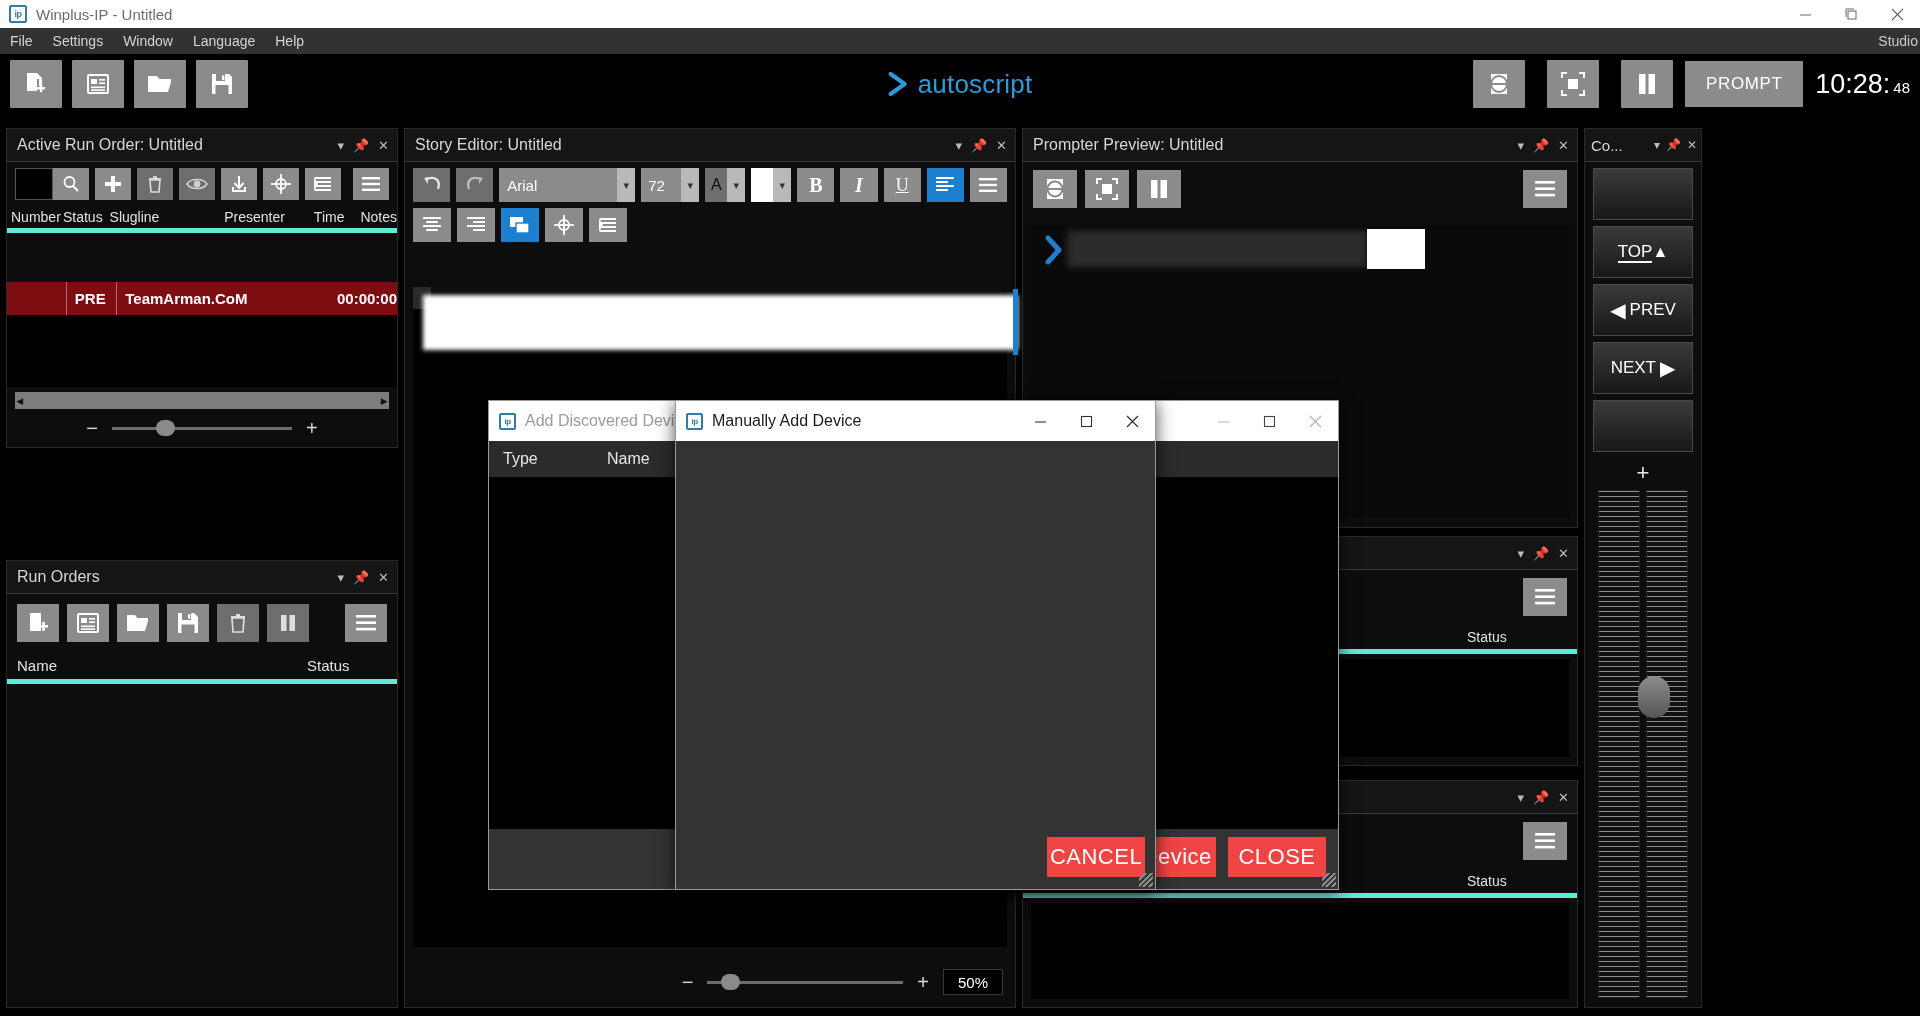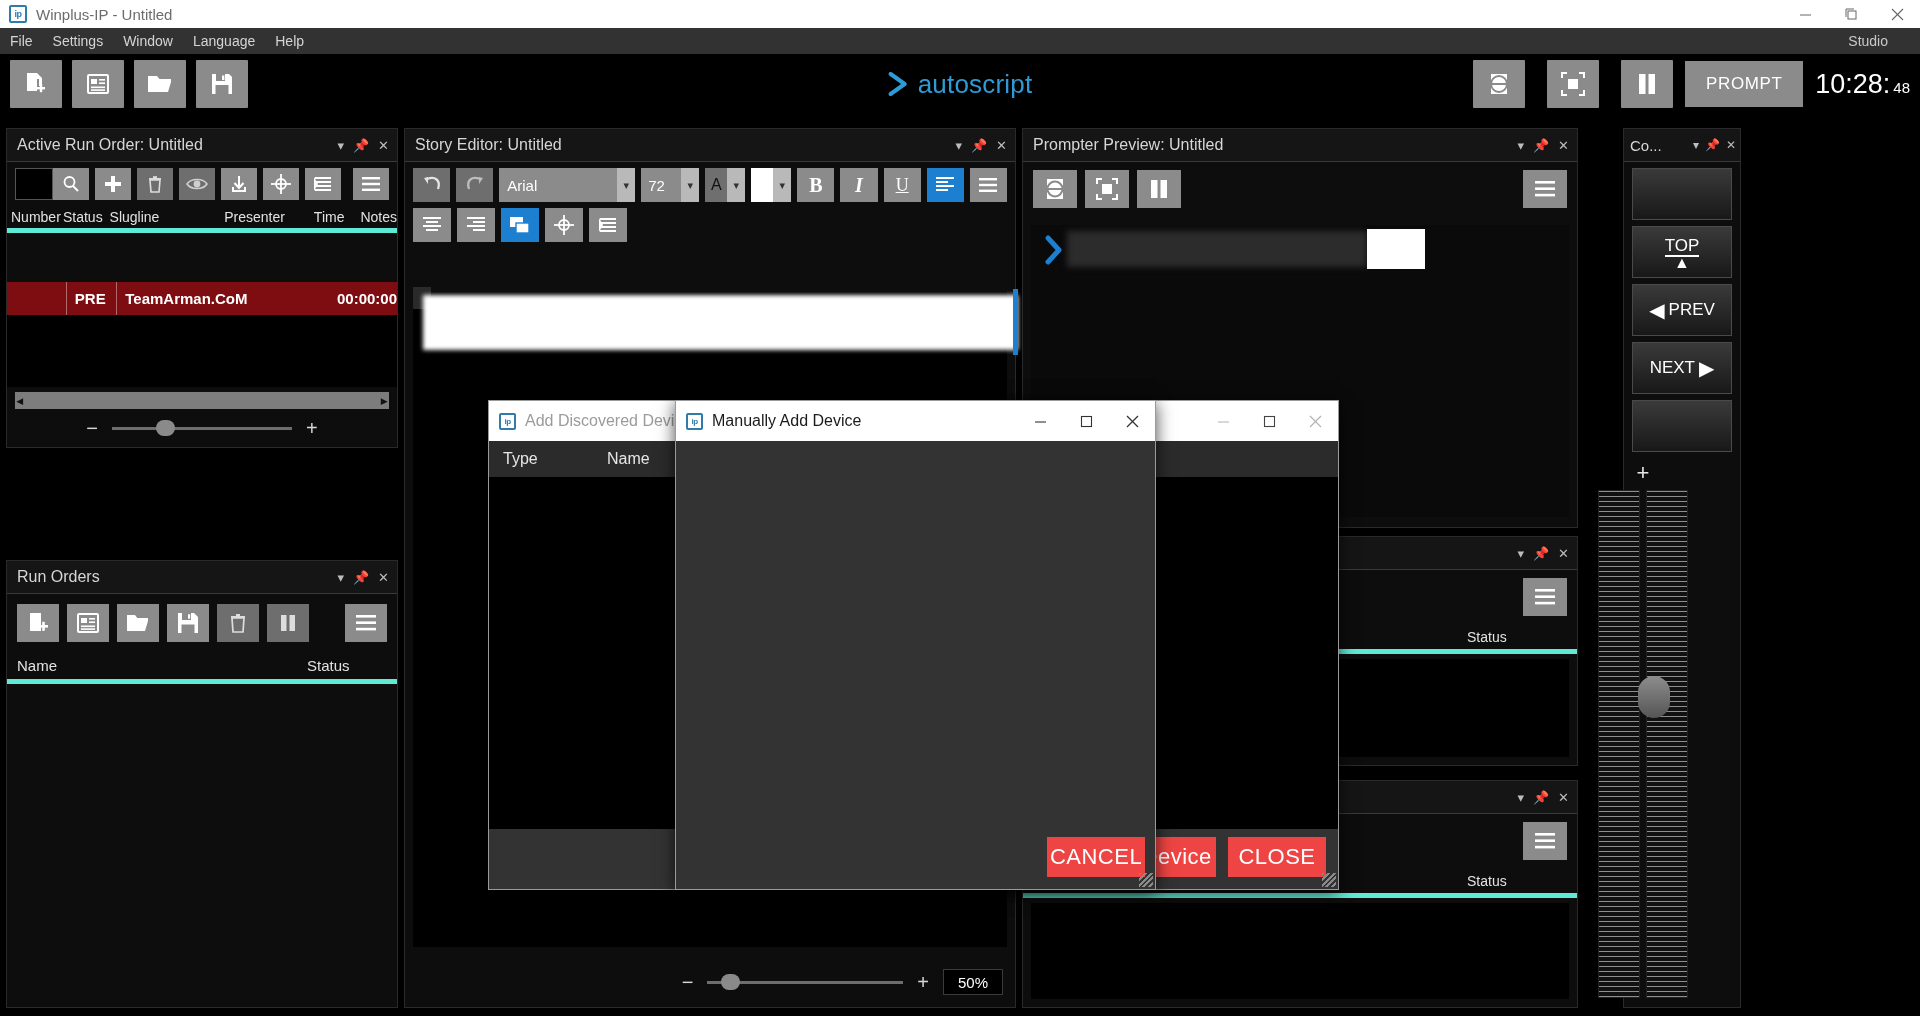--- a/index.html
+++ b/index.html
@@ -26,21 +26,21 @@
   #titlebar .wbtns{margin-left:auto;display:flex;height:28px;}
   #titlebar .wbtn{width:46px;height:28px;display:flex;align-items:center;
     justify-content:center;color:#666;font-size:14px;}
   #titlebar .wbtn svg{display:block;}
   
   #menubar{
     position:absolute;left:0;top:28px;width:1920px;height:26px;
     background:#323232;display:flex;align-items:center;
   }
   #menubar .mi{padding:0 10px;font-size:14px;color:#d4d4d4;line-height:26px;}
-  #menubar .studio{margin-left:auto;padding-right:32px;color:#c9c9c9;font-size:14px;}
+  #menubar .studio{margin-left:auto;padding-right:2px;color:#c9c9c9;font-size:14px;}
   
   #apptoolbar{
     position:absolute;left:0;top:54px;width:1920px;height:60px;
     background:#000;display:flex;align-items:center;
   }
   .tbtn{
     width:52px;height:48px;background:#8b8b8b;margin-left:10px;
     display:flex;align-items:center;justify-content:center;color:#fff;
     border-radius:1px;
   }
@@ -90,21 +90,21 @@
   
   #pnl-se{left:404px;top:128px;width:612px;height:880px;}
   #se-canvas{position:absolute;left:8px;right:8px;top:162px;bottom:60px;background:#000;}
   
   #pnl-pp{left:1022px;top:128px;width:556px;height:400px;}
   
   #pnl-al{left:1022px;top:536px;width:556px;height:230px;}
   
   #pnl-dv{left:1022px;top:780px;width:556px;height:228px;}
   
-  #pnl-ct{left:1623px;top:128px;width:118px;height:880px;}
+  #pnl-ct{left:1584px;top:128px;width:118px;height:880px;}
   .ctbtn{
     height:52px;margin:6px 8px;background:linear-gradient(#3a3a3a,#181818);
     border:1px solid #4a4a4a;color:#fff;display:flex;align-items:center;
     justify-content:center;font-size:17px;gap:4px;
   }
   .ctbtn.blank{height:52px;}
   
   #faders{position:absolute;left:1584px;top:460px;width:118px;height:548px;}
   .fader-col{position:absolute;top:30px;bottom:10px;width:42px;background:#111;
     background-image:repeating-linear-gradient(#8e8e8e 0px,#8e8e8e 1px,#111 1px,#111 5px);
@@ -646,21 +646,21 @@
 <div class="panel" id="pnl-ct">
   <div class="panel-hdr" style="padding:0 4px 0 6px;font-size:15px">
     <span class="hdr-title">Co...</span>
     <span class="hdr-ctrls" style="gap:6px;font-size:12px">
       <span>▾</span>
       <span>📌</span>
       <span>✕</span>
     </span>
   </div>
   <div class="ctbtn blank"></div>
-  <div class="ctbtn" style="flex-direction:column;gap:0">
+  <div class="ctbtn" style="flex-direction:row;gap:0">
     <span style="border-bottom:2px solid #fff;line-height:19px">TOP</span>
     <span style="line-height:12px;font-size:16px">▲</span>
   </div>
   <div class="ctbtn">
     <span style="font-size:20px">◀</span>
     <span>PREV</span>
   </div>
   <div class="ctbtn">
     <span>NEXT</span>
     <span style="font-size:20px">▶</span>

